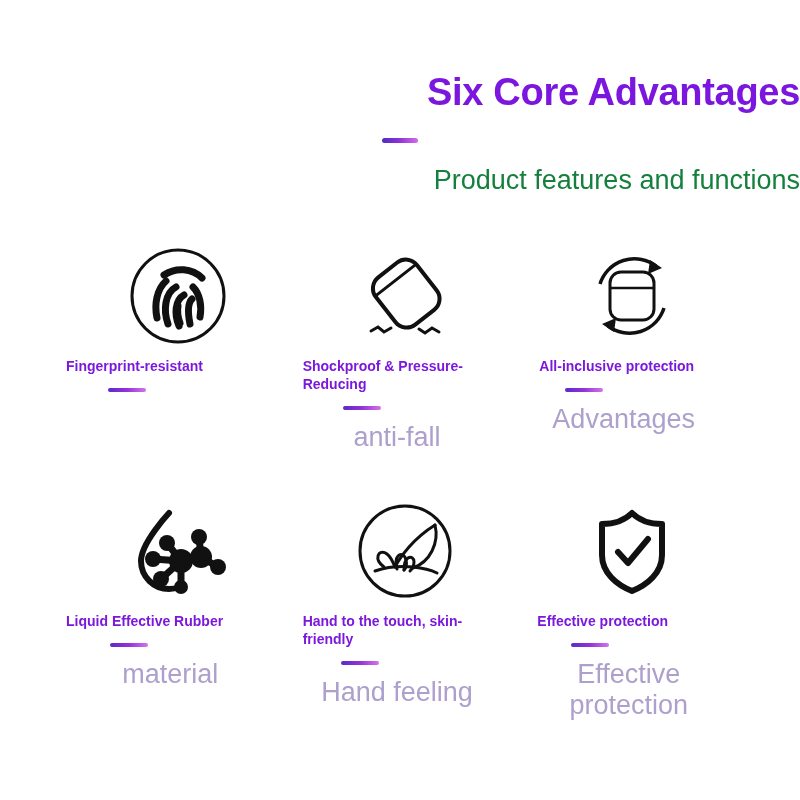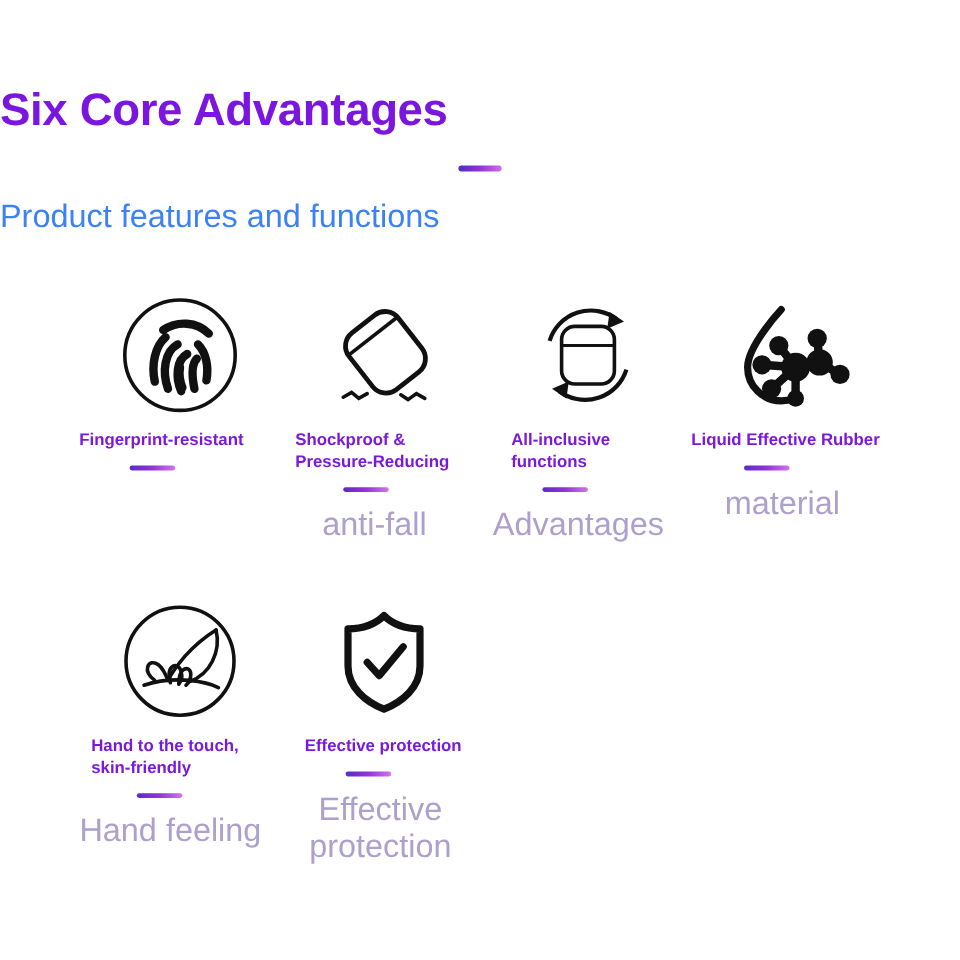--- a/index.html
+++ b/index.html
@@ -15,21 +15,21 @@
   .page {
     width: 800px;
     height: 800px;
     background: #ffffff;
     position: relative;
   }
 
   
   .header {
     padding-top: 72px;
-    text-align: left;
+    text-align: right;
   }
 
   .main-title {
     font-size: 38px;
     font-weight: bold;
     color: #7B16DF;
     letter-spacing: -0.3px;
     line-height: 1.1;
   }
 
@@ -38,29 +38,29 @@
     height: 5px;
     margin: 24px auto 0 auto;
     border-radius: 3px;
     background: linear-gradient(to right, #4B2FC4 0%, #8B2FD6 45%, #D26CE8 100%);
   }
 
   .subtitle {
     margin-top: 22px;
     font-size: 27px;
     font-weight: normal;
-    color: #3b82f6;
+    color: #15803d;
     line-height: 1.15;
   }
 
   
   .grid {
     margin-top: 44px;
     display: grid;
-    grid-template-columns: repeat(4, 1fr);
+    grid-template-columns: repeat(3, 1fr);
     grid-template-rows: repeat(2, 255px);
     padding: 0 58px 0 62px;
   }
 
   .cell {
     display: flex;
     flex-direction: column;
     align-items: flex-start;
   }
 
@@ -177,21 +177,21 @@
           <g fill="none" stroke="#111111" stroke-width="3">
             <path d="M20 40 A36 36 0 0 1 76 22" stroke-width="3.5"></path>
             <path d="M84 64 A36 36 0 0 1 28 82" stroke-width="3.5"></path>
           </g>
           <path d="M70 16 L82 24 L68 30 Z" fill="#111111"></path>
           <path d="M34 88 L22 80 L36 74 Z" fill="#111111"></path>
           <rect x="30" y="28" width="44" height="48" rx="11" ry="11" fill="#ffffff" stroke="#111111" stroke-width="3"></rect>
           <line x1="30" y1="44" x2="74" y2="44" stroke="#111111" stroke-width="2.5"></line>
         </svg>
       </div>
-      <div class="cell-label">All-inclusive functions</div>
+      <div class="cell-label">All-inclusive protection</div>
       <div class="cell-divider"></div>
       <div class="cell-caption">Advantages</div>
     </div>
 
     <div class="cell c4">
       <div class="icon-wrap">
         <svg width="110" height="104" viewBox="0 0 110 104">
           <path d="M46 14 C46 14 18 44 18 62 C18 78 31 90 46 90 C50 90 54 89 57 88" fill="none" stroke="#111111" stroke-width="6" stroke-linecap="round"></path>
           <g fill="#111111">
             <circle cx="58" cy="62" r="12"></circle>

